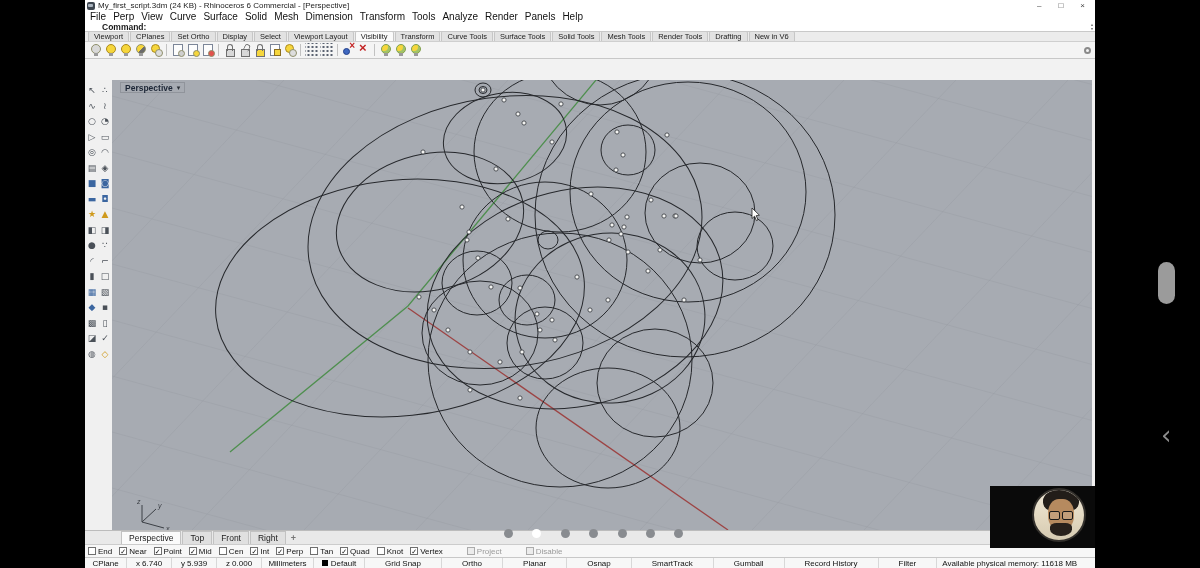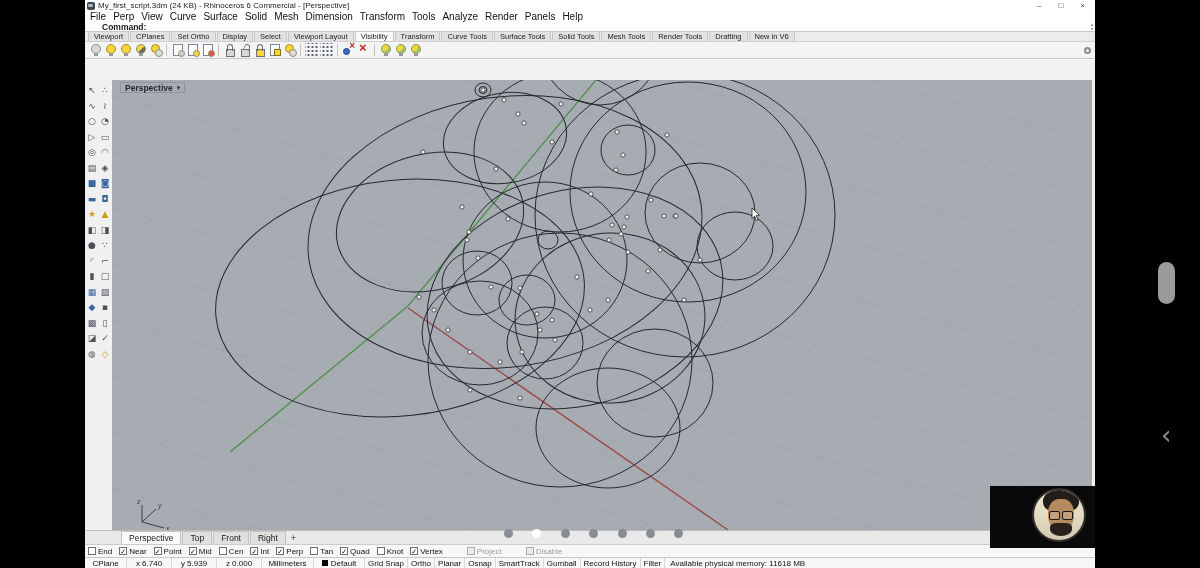--- a/index.html
+++ b/index.html
@@ -81,21 +81,21 @@
   .vtab-add{margin-left:4px;color:#777;font-size:9px;font-weight:bold}
 
   .osnap-row{position:absolute;left:0;top:544px;width:1010px;height:13px;background:#f7f7f7;border-top:1px solid #cccccc;display:flex;align-items:center;gap:7px;padding-left:3px;font-size:8px;white-space:nowrap}
   .os-item{display:flex;gap:2px;color:#111}
   .os-box{width:8px;height:8px;border:1px solid #6f6f6f;background:#fff;font-size:7px;line-height:7px;text-align:center;color:#111;flex:0 0 auto}
   .os-item.disabled{color:#9a9a9a}
   .os-item.disabled .os-box{border-color:#ababab;background:#ececec}
   .os-item.gap{margin-left:17px}
 
   .statusbar{position:absolute;left:0;top:557px;width:1010px;height:11px;background:#f7f7f7;border-top:1px solid #c8c8c8;display:flex;align-items:stretch;font-size:8px;white-space:nowrap}
-  .sb-cell{border-right:1px solid #d8d8d8;display:flex;align-items:center;justify-content:center;padding:0 3px;color:#111}
+  .sb-cell{border-right:1px solid #d8d8d8;display:flex;align-items:center;justify-content:center;padding:0 20px;color:#111}
   .sb-cell.bold{font-weight:normal}
   .layer-chip{width:6px;height:6px;background:#000;margin-right:3px;flex:0 0 auto}
   .sb-mem{justify-content:flex-start;border-right:none;padding-left:5px;flex:1;overflow:hidden}
 
   
   .right-bar{position:absolute;left:1095px;top:0;width:105px;height:568px;background:#000;z-index:40}
   .scroll-pill{position:absolute;left:63px;top:262px;width:17px;height:42px;border-radius:9px;background:#9b9b9b}
   .chevron{position:absolute;left:66px;top:422px;font-size:26px;color:#8d8d8d;line-height:26px;font-family:"DejaVu Sans",sans-serif}
 
   #carousel{position:absolute;left:504px;top:529px;height:9px;z-index:20}

